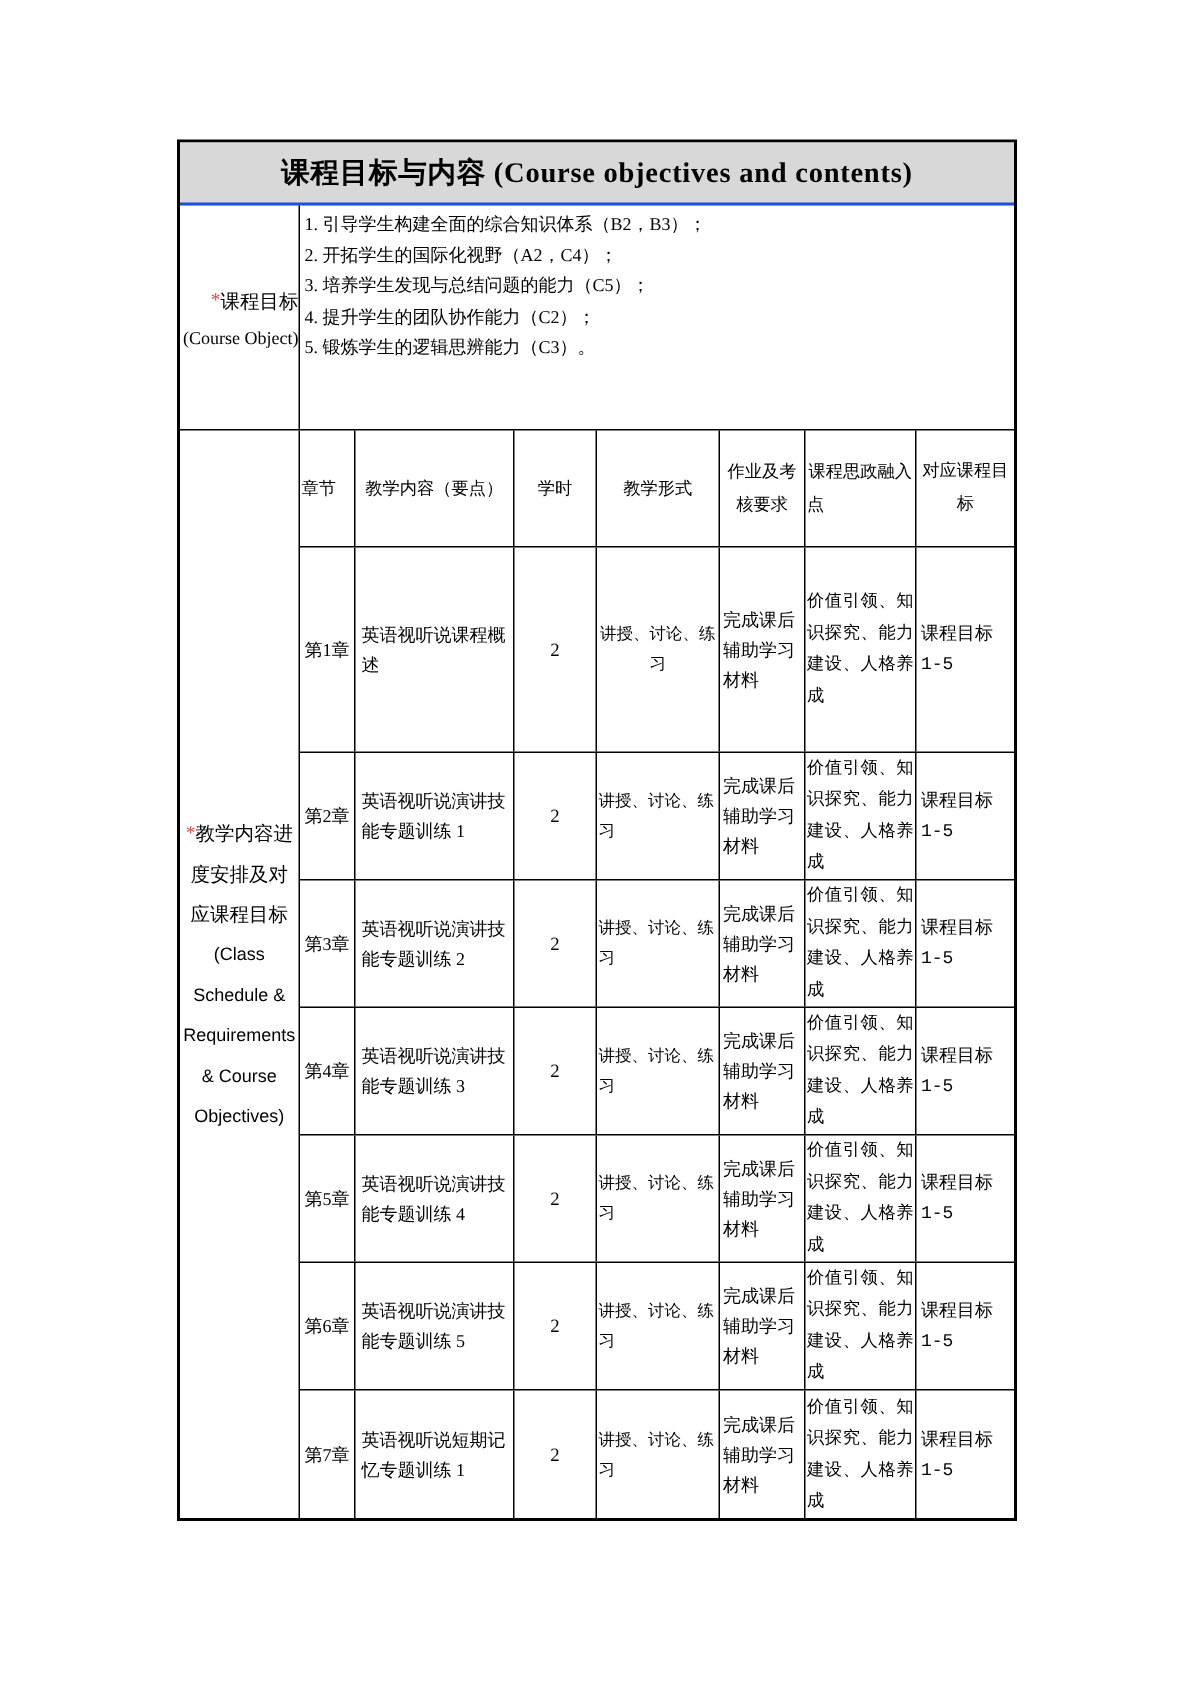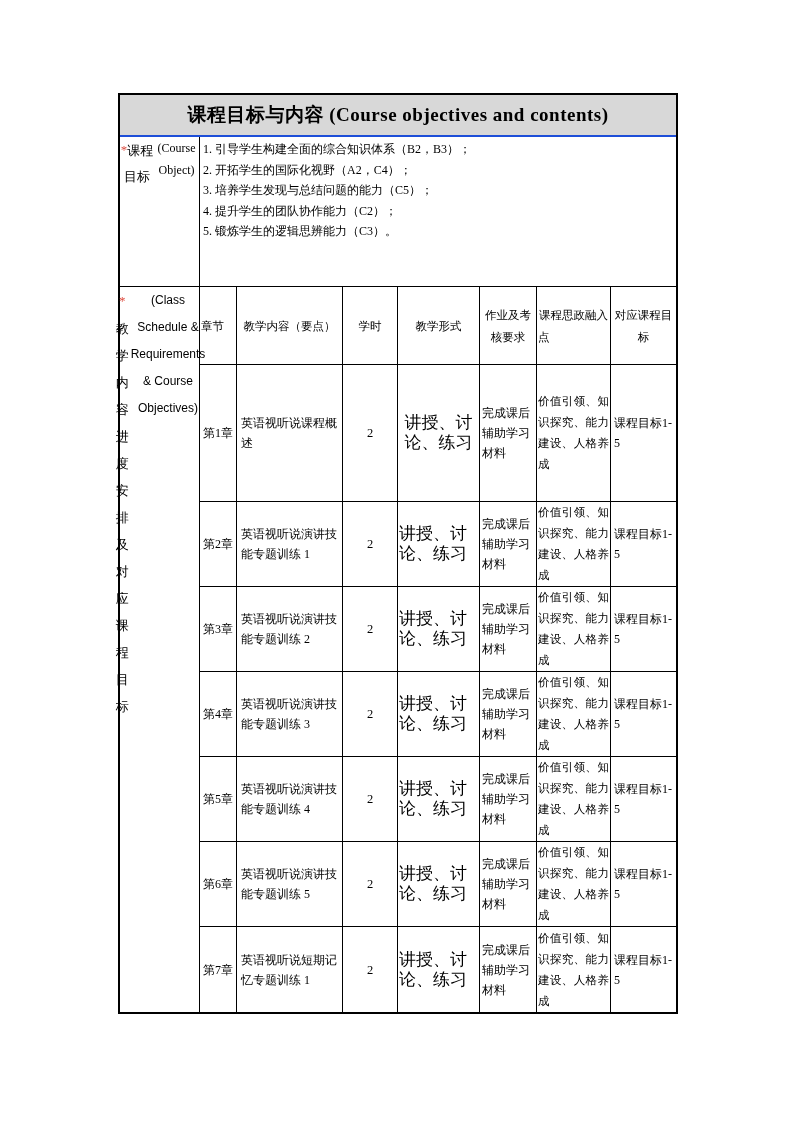--- a/index.html
+++ b/index.html
@@ -24,21 +24,21 @@
     display: flex; align-items: center; justify-content: center;
     font-size: 19px; font-weight: 600; letter-spacing: 0.5px;
   }
   .row { display: flex; border-bottom: 1px solid #000; }
   .row:last-child { border-bottom: none; }
   .row-a { height: 150px; }
   .row-b { height: 725px; }
   .sb {
     width: 80px; flex: 0 0 80px;
     border-right: 1px solid #000;
-    display: flex; flex-direction: row; align-items: flex-start; justify-content: center;
+    display: flex; flex-direction: column; align-items: flex-end; justify-content: center;
     text-align: center;
   }
   .sb .zh { font-size: 13px; line-height: 26px; }
   .sb1 .en { font-size: 12px; line-height: 22px; }
   .sb2 .zh { font-size: 13px; line-height: 27px; padding: 0 2px; }
   .sb2 .en { font-family: "Liberation Sans", "DejaVu Sans", sans-serif; font-size: 12px; line-height: 27px; }
   .req { color: #dd4b3e; font-size: 13px; vertical-align: 1px; }
   .obj-cell { flex: 1; padding: 2px 3px 0 3px; font-size: 12px; line-height: 20.5px; text-align: justify; }
   .obj-cell .item { text-align: left; }
 
@@ -46,26 +46,26 @@
   .srow { display: flex; border-bottom: 1px solid #000; }
   .srow:last-child { border-bottom: none; }
   .srow.hdr { height: 78px; }
   .srow.r1 { height: 137px; }
   .srow.rr { height: 85px; }
   .cell {
     display: flex; align-items: center;
     border-right: 1px solid #000;
     overflow: hidden;
   }
-  .cell:last-child { border-right: none; }
+  .cell:last-child { border-right: none; font-family: Liberation Mono, monospace; }
   .cell > .t { width: 100%; font-size: 12px; line-height: 20px; }
   .c1 { flex: 0 0 37px; }  .c1 > .t { padding: 0 3px; text-align: justify; text-align-last: left; }
   .c2 { flex: 0 0 106px; } .c2 > .t { padding: 0 4px; text-align: left; }
   .c3 { flex: 0 0 55px; }  .c3 > .t { text-align: center; font-size: 12.5px; }
-  .c4 { flex: 0 0 82px; }  .c4 > .t { padding: 0 1px; font-size: 17px; text-align: left; }
+  .c4 { flex: 0 0 82px; }  .c4 > .t { padding: 0 1px; font-size: 11px; text-align: left; }
   .c5 { flex: 0 0 57px; }  .c5 > .t { padding: 0 2px; text-align: left; }
   .c6 { flex: 0 0 74px; }  .c6 > .t { padding: 0 1px; font-size: 11.5px; line-height: 21px; text-align: justify; text-align-last: left; }
   .c7 { flex: 1; }         .c7 > .t { padding: 0 3px; text-align: left; }
   .hdr .cell > .t { text-align: center !important; font-size: 11.5px; line-height: 22px; padding: 0 1px; }
   .srow.r1 .c4 > .t { text-align: center; }
 </style>
 </head>
 <body>
 
 <div class="page">

